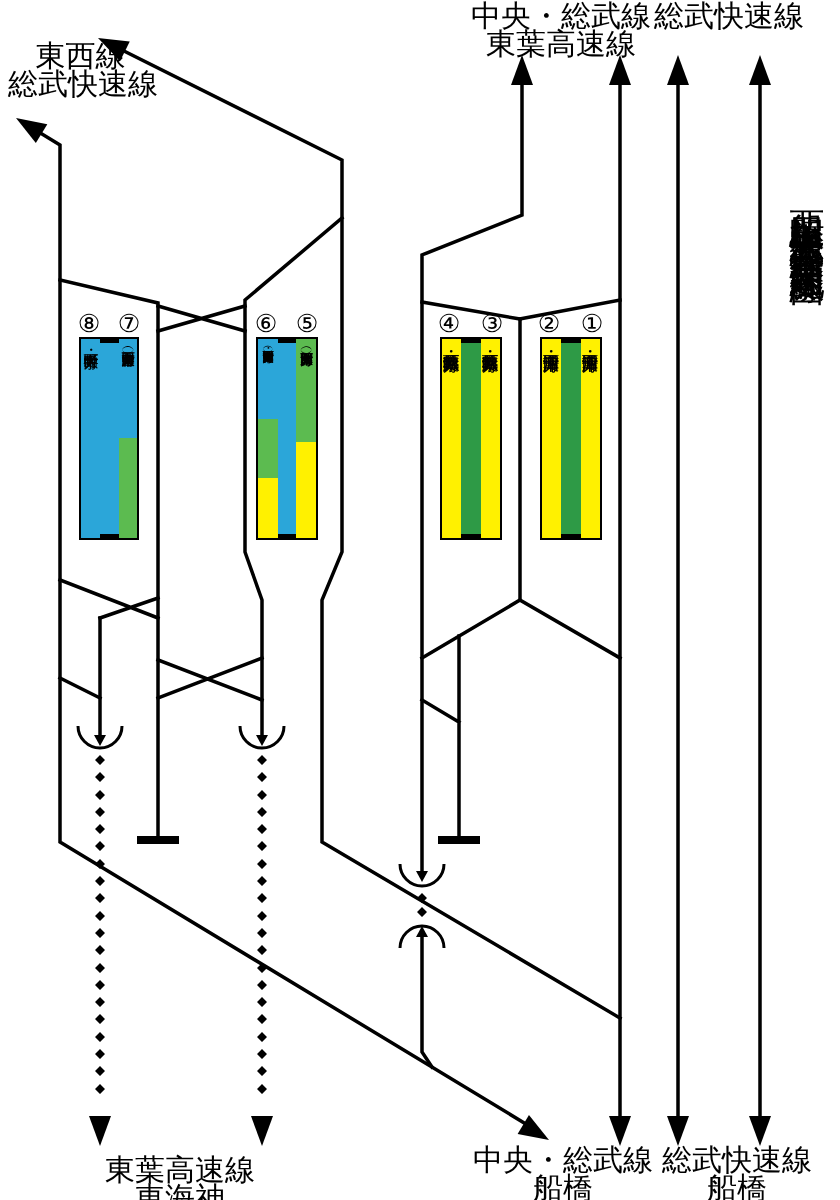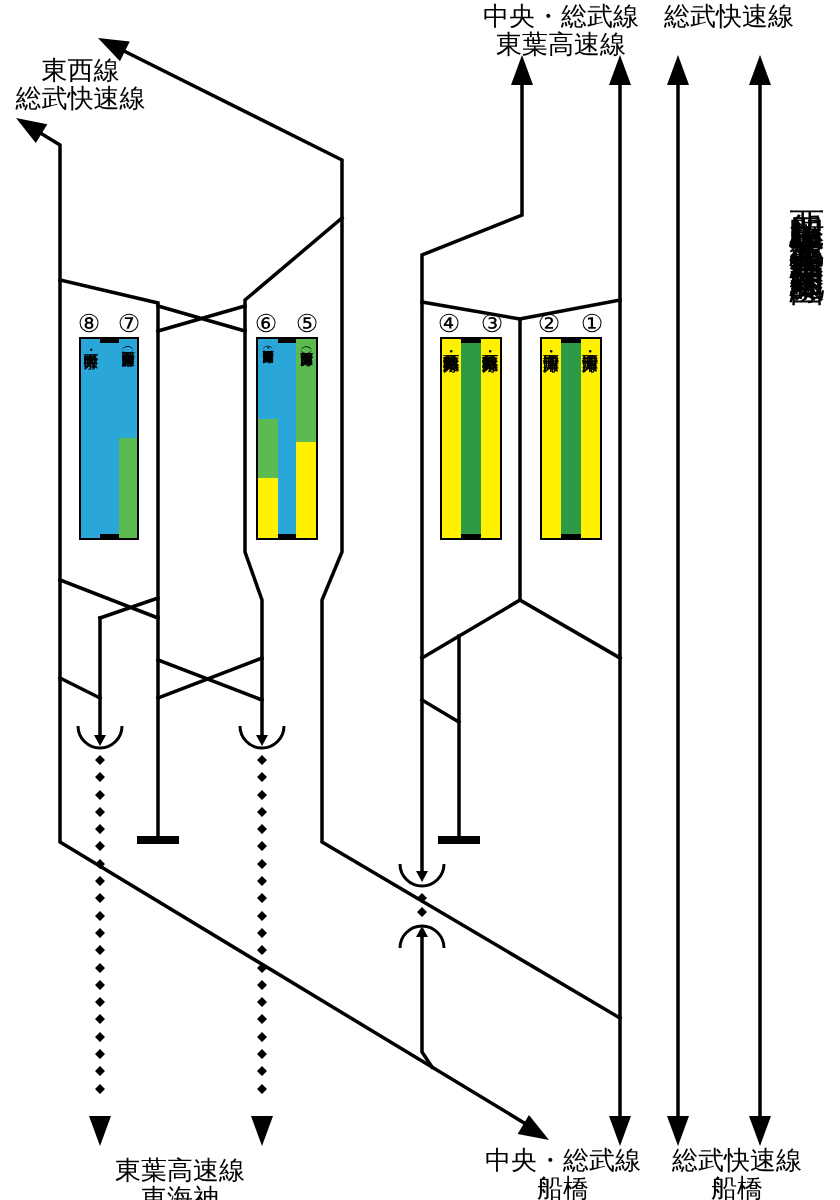--- a/index.html
+++ b/index.html
@@ -1,19 +1,19 @@
 <!DOCTYPE html>
 <html><head>
 <meta charset="utf-8">
 <style>
   html,body{margin:0;padding:0;background:#fff;}
   .stage{position:relative;width:840px;height:1200px;background:#fff;overflow:hidden;
          font-family:"Liberation Sans","DejaVu Sans",sans-serif;color:#000;}
   svg{position:absolute;left:0;top:0;}
-  .label{position:absolute;text-align:center;font-size:26px;line-height:28px;font-weight:500;white-space:nowrap;}
+  .label{position:absolute;text-align:center;font-size:30px;line-height:28px;font-weight:500;white-space:nowrap;}
   .title-v{position:absolute;writing-mode:vertical-rl;text-orientation:mixed;
            font-size:35px;letter-spacing:3px;font-weight:500;}
   .bar{position:absolute;top:337px;height:203px;border:2px solid #000;box-sizing:border-box;display:flex;}
   .strip{height:100%;display:flex;justify-content:center;box-sizing:border-box;}
   .strip.mid{border-top:4px solid #000;border-bottom:4px solid #000;}
   .vtext{writing-mode:vertical-rl;text-orientation:mixed;padding-top:3px;font-weight:500;}
   .circle-num{position:absolute;top:310px;width:28px;text-align:center;font-size:25px;line-height:26px;}
   .fs15{font-size:15px;} .fs135{font-size:13.5px;} .fs115{font-size:11.5px;}
   .fs13{font-size:13px;} .fs165{font-size:16.5px;}
 </style>
@@ -84,21 +84,21 @@
       <path d="M0 0 L-11 30 L11 30 Z" transform="translate(678,1146) rotate(180)"></path>
       <path d="M0 0 L-11 30 L11 30 Z" transform="translate(760,1146) rotate(180)"></path>
 
       <path d="M0 0 L-6 -11 L6 -11 Z" transform="translate(100,746)"></path>
       <path d="M0 0 L-6 -11 L6 -11 Z" transform="translate(262,746)"></path>
       <path d="M0 0 L-6 -11 L6 -11 Z" transform="translate(422,882)"></path>
       <path d="M0 0 L-6 11 L6 11 Z" transform="translate(422,926)"></path>
     </g>
   </svg>
 
-  <div class="label" style="left:8px;top:56px;width:145px;">
+  <div class="label" style="left:8px;top:44px;width:145px;font-family:Liberation Mono, monospace;">
     <div>東西線</div>
     <div>総武快速線</div>
   </div>
   <div class="label" style="left:451px;top:2px;width:220px;">
     <div>中央・総武線</div>
     <div>東葉高速線</div>
   </div>
   <div class="label" style="left:619px;top:2px;width:220px;">
     <div>総武快速線</div>
   </div>

